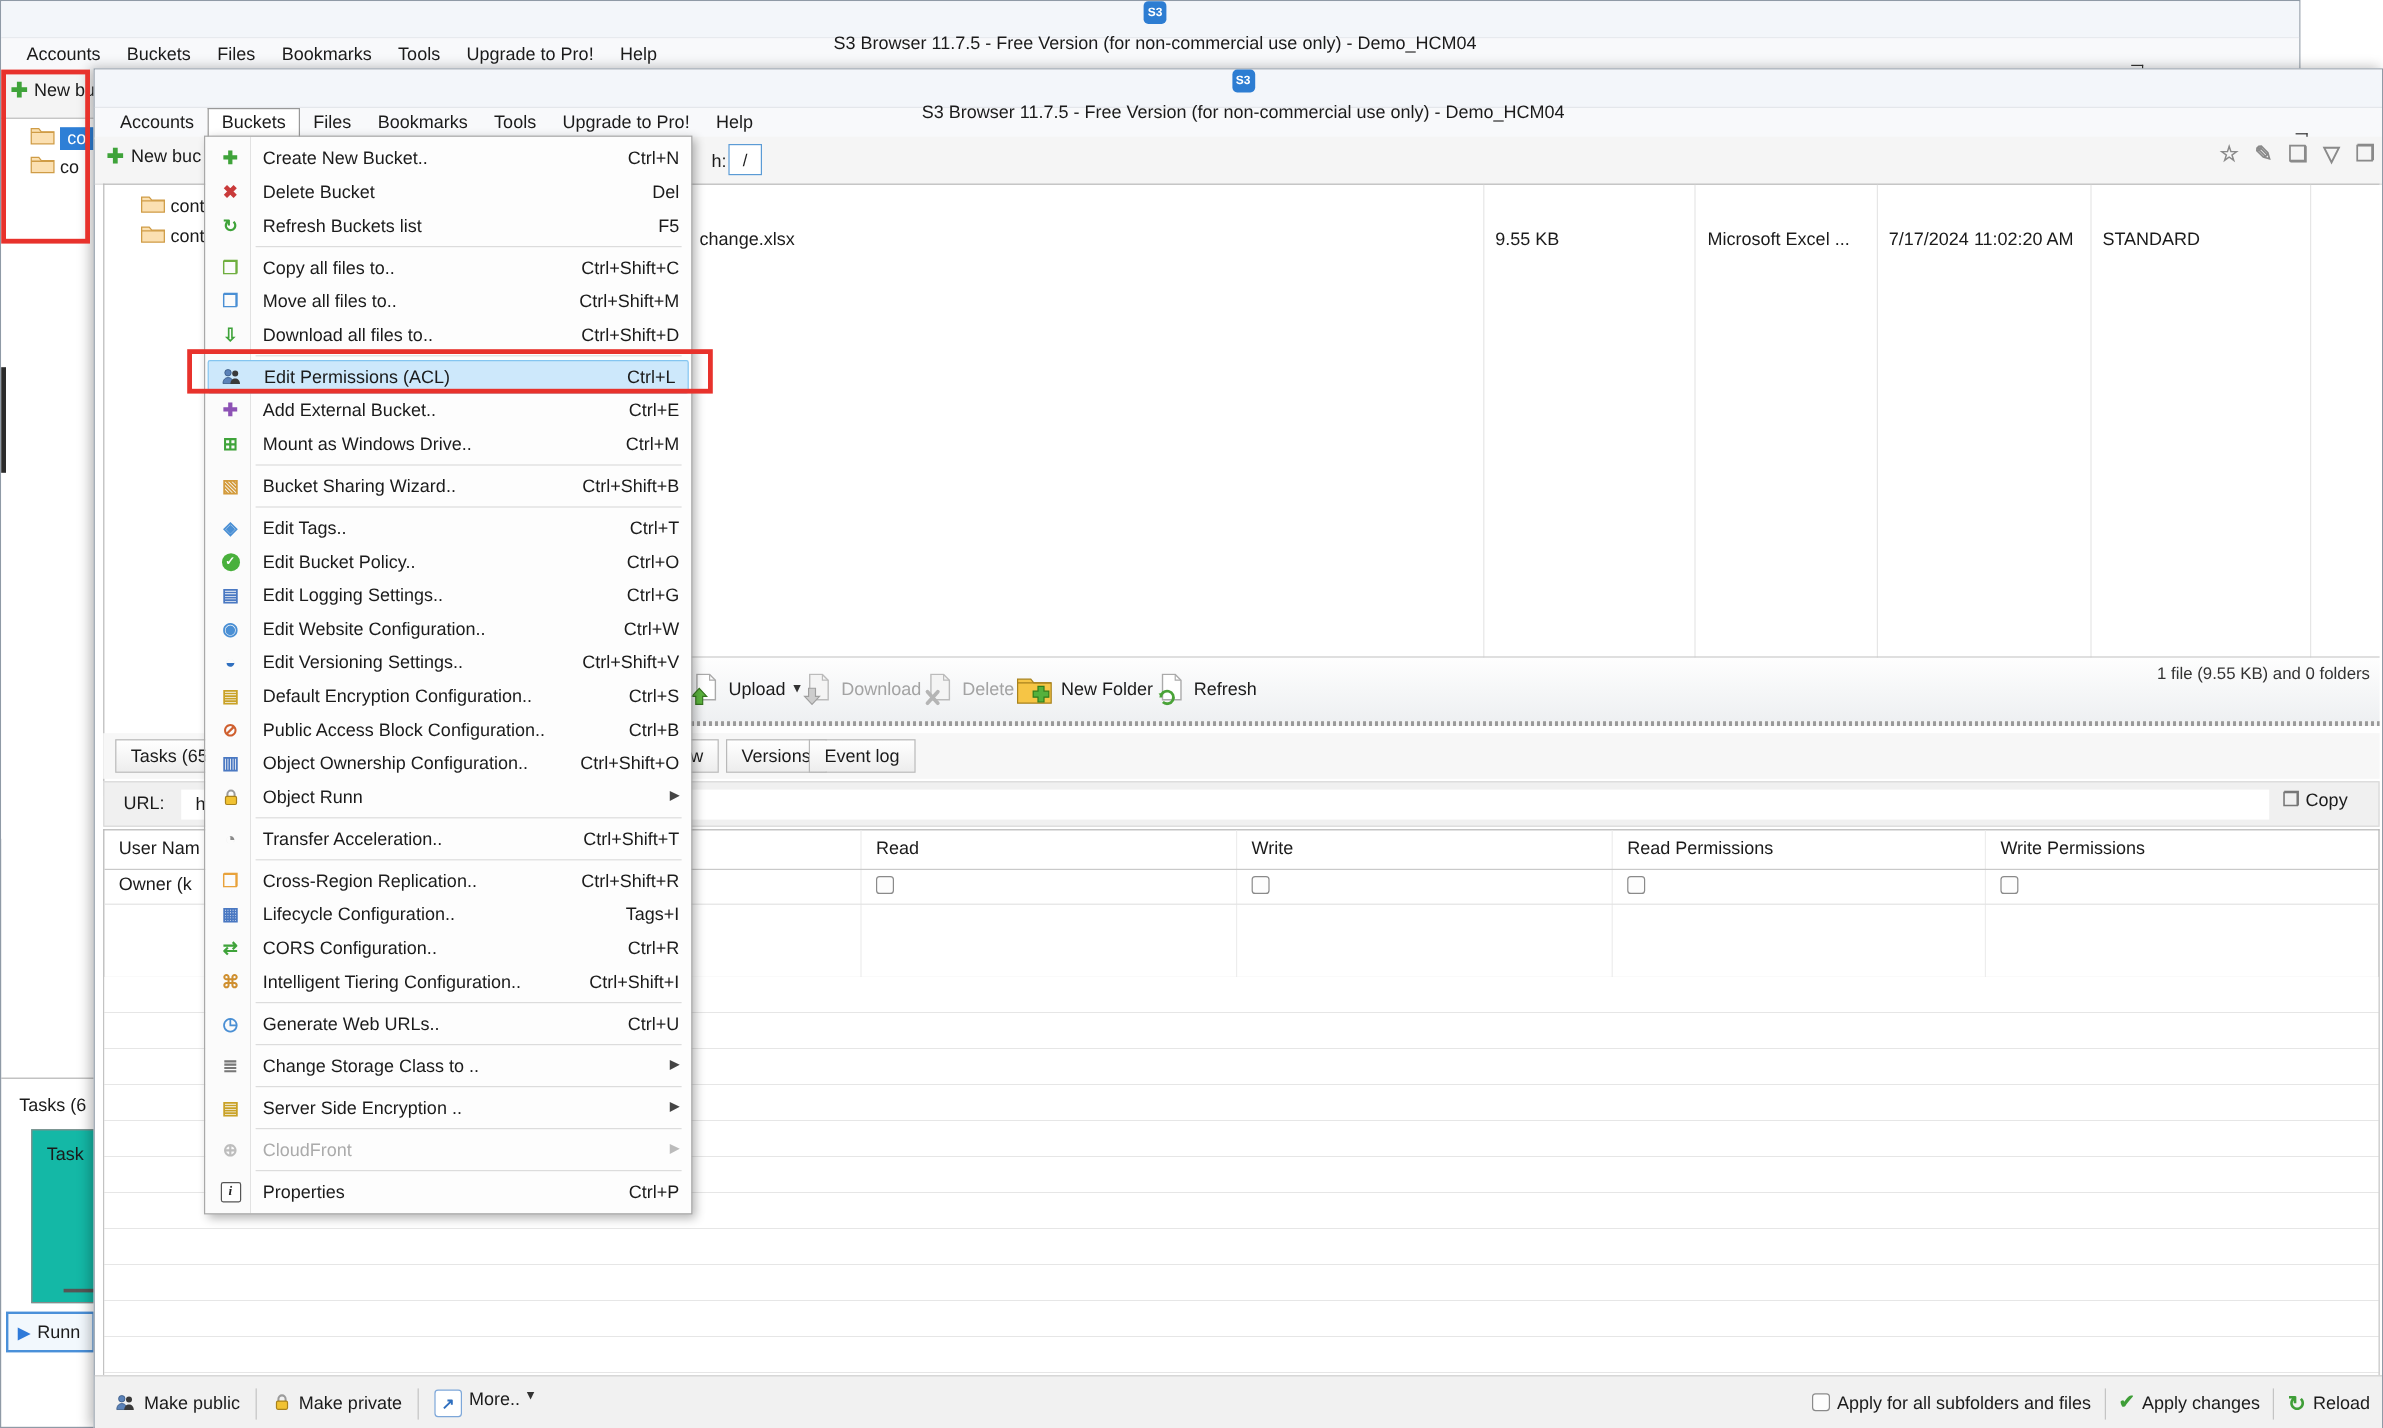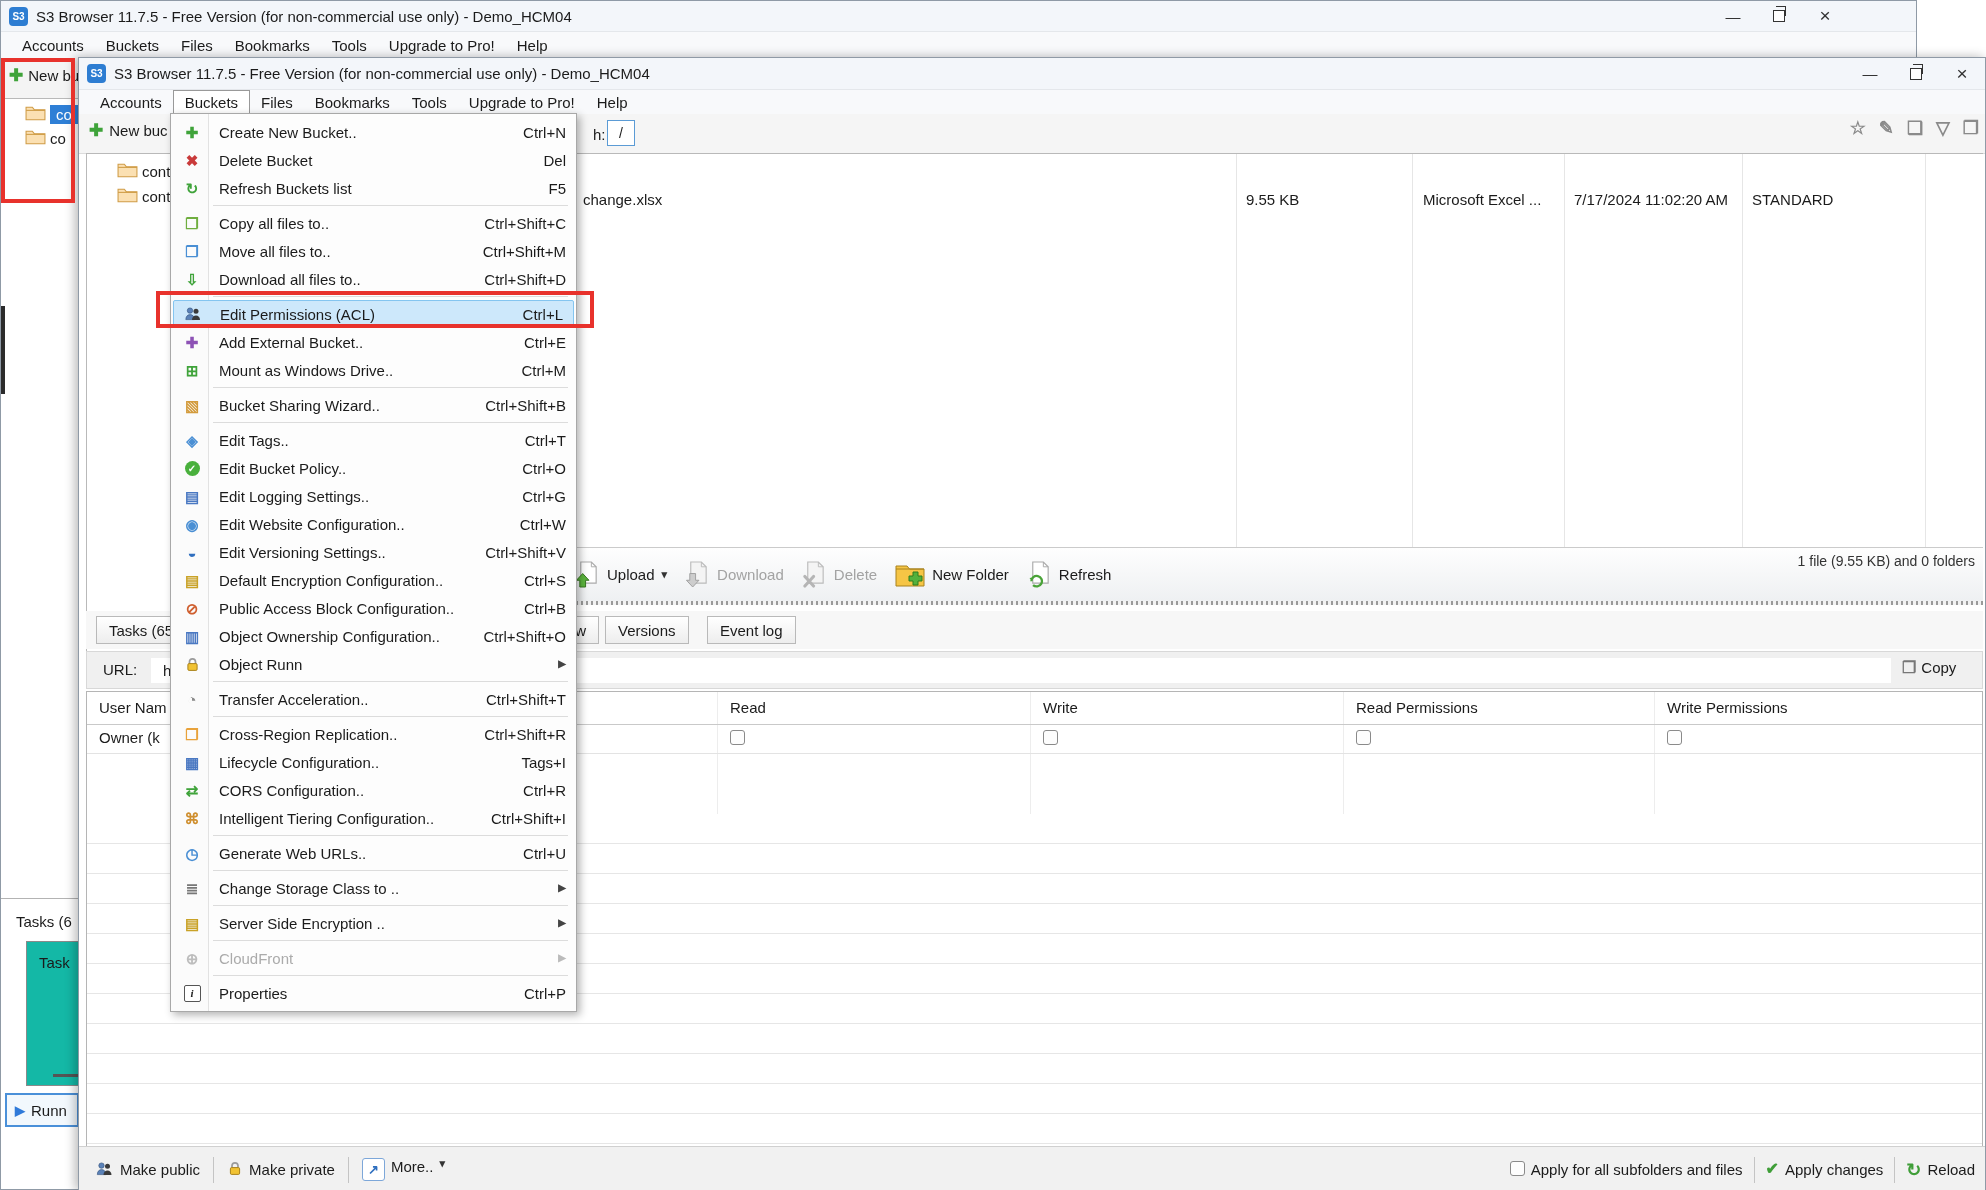--- a/index.html
+++ b/index.html
@@ -1,20 +1,20 @@
 <!DOCTYPE html>
 <html><head>
 <meta charset="utf-8">
 <style>
   html,body{margin:0;padding:0;background:#fff;font-family:"Liberation Sans",sans-serif;}
   #screen{position:relative;width:1986px;height:1190px;background:#fff;overflow:hidden;}
   .win{position:absolute;background:#fff;border:1px solid #8f9aa6;box-sizing:border-box;}
   #backwin{left:0;top:0;width:1917px;height:1190px;z-index:1;}
   #frontwin{left:78px;top:57px;width:1908px;height:1133px;z-index:10;box-shadow:-3px 0 10px rgba(0,0,0,.28);}
-  .titlebar{height:30px;background:#f3f6fa;display:flex;align-items:center;padding-left:8px;gap:8px;border-bottom:1px solid #e4e7eb;}
+  .titlebar{height:30px;background:#f3f6fa;display:flex;align-items:center;padding-left:8px;gap:8px;border-bottom:1px solid #e4e7eb;flex-direction:column;}
   .s3logo{width:19px;height:19px;background:#2d7dd2;border-radius:4px;color:#fff;font-size:10px;font-weight:bold;display:flex;align-items:center;justify-content:center;flex:0 0 auto;}
   .t-text{font-size:15px;color:#1b1b1b;white-space:nowrap;}
   .chrome{margin-left:auto;display:flex;height:100%;}
   .cbtn{width:46px;display:flex;align-items:center;justify-content:center;font-size:15px;color:#333;}
   .ic-restore{position:relative;width:10px;height:10px;border:1.5px solid #333;display:inline-block;background:#fff;}
   .ic-restore::before{content:"";position:absolute;left:2px;top:-5px;width:9px;height:9px;border:1.5px solid #333;border-left:none;border-bottom:none;}
   .menubar{height:27px;display:flex;align-items:stretch;padding-left:10px;font-size:15px;color:#1b1b1b;background:#f8f9fb;border-bottom:1px solid #ececec;}
   .mb-item{padding:0 11px;display:flex;align-items:center;white-space:nowrap;}
   .mb-item.active{background:#fff;border:1px solid #999;border-bottom-color:#fff;}
   .toolbtn{display:flex;align-items:center;gap:6px;font-size:15px;color:#1b1b1b;white-space:nowrap;}
@@ -38,21 +38,21 @@
   .fw-newbucket{position:absolute;left:10px;top:8px;}
   .path-label{position:absolute;left:514px;top:12px;font-size:15px;color:#1b1b1b;}
   .path-box{position:absolute;left:528px;top:6px;width:26px;height:24px;border:1px solid #5b9bd5;background:#fff;display:flex;align-items:center;justify-content:center;font-size:14px;color:#1b1b1b;}
   .topicons{position:absolute;right:6px;top:5px;display:flex;gap:13px;align-items:center;}
   .fw-tree{position:absolute;left:7px;top:95px;width:485px;height:510px;background:#fff;border:1px solid #b9b9b9;border-right:none;box-sizing:border-box;}
   .fw-filepanel{position:absolute;left:492px;top:95px;width:1412px;height:448px;background:#fff;border-top:1px solid #b9b9b9;box-sizing:border-box;}
   .col-line{position:absolute;top:0;width:1px;background:#e6e6e6;}
   .fl-header{position:absolute;left:0;top:0;width:100%;height:31px;border-bottom:1px solid #cfcfcf;background:#fff;}
   .fl-header span{position:absolute;top:6px;font-size:15px;color:#1b1b1b;white-space:nowrap;}
   .fl-row span{position:absolute;top:37px;font-size:15px;color:#1b1b1b;white-space:nowrap;}
-  .fw-toolbar2{position:absolute;left:492px;top:489px;width:1412px;height:54px;background:linear-gradient(#fefefe,#eef0f2);border-top:1px solid #cbcbcb;display:flex;align-items:center;gap:18px;padding-left:4px;box-sizing:border-box;}
+  .fw-toolbar2{position:absolute;left:492px;top:489px;width:1412px;height:54px;background:linear-gradient(#fefefe,#eef0f2);border-top:1px solid #cbcbcb;display:flex;align-items:center;gap:2px;padding-left:4px;box-sizing:border-box;}
   .tb2-btn{display:flex;align-items:center;gap:7px;font-size:15px;color:#1b1b1b;}
   .tb2-btn.disabled{color:#a3a3a3;}
   .summary{position:absolute;right:10px;top:6px;font-size:14px;color:#333;white-space:nowrap;}
   .splitter{position:absolute;left:492px;top:543px;width:1412px;height:4px;background:repeating-linear-gradient(90deg,#9a9a9a 0 2px,#f2f2f2 2px 5px);}
   .fw-tabs{position:absolute;left:7px;top:553px;width:1897px;height:38px;background:#f7f7f7;}
   .tab{position:absolute;top:5px;height:28px;display:flex;align-items:center;padding:0 12px;font-size:15px;color:#1b1b1b;background:linear-gradient(#fff,#ededed);border:1px solid #b9b9b9;box-sizing:border-box;white-space:nowrap;}
   .fw-urlrow{position:absolute;left:7px;top:593px;width:1897px;height:38px;background:#f0f0f0;border:1px solid #d8d8d8;box-sizing:border-box;}
   .url-label{position:absolute;left:16px;top:9px;font-size:15px;color:#1b1b1b;}
   .url-field{position:absolute;left:64px;top:6px;width:1740px;height:25px;background:#fff;}
   .url-value{position:absolute;left:12px;top:4px;font-size:15px;color:#1b1b1b;}
@@ -274,21 +274,21 @@
           <span class="lbl">Refresh</span>
         </div>
       </div>
     <div class="summary" style="top:495px;">1 file (9.55 KB) and 0 folders</div>
     <div class="splitter"></div>
 
     <div class="fw-tabs" id="fw-tabs">
         <div class="tab" style="left: 10px;">Tasks (65)</div>
         <div class="tab" style="left: 437px; width: 76px; justify-content: flex-end;">w</div>
         <div class="tab" style="left: 519px;">Versions</div>
-        <div class="tab" style="left: 588px; margin-left: 33px;">Event log</div>
+        <div class="tab" style="left: 588px;">Event log</div>
       </div>
 
     <div class="fw-urlrow">
       <span class="url-label">URL:</span>
       <span class="url-field">
         <span class="url-value">ht</span>
       </span>
       <span class="copy-btn">
         <span class="gl" style="color:#777;font-size:16px;">❐</span>
         <span>Copy</span>

